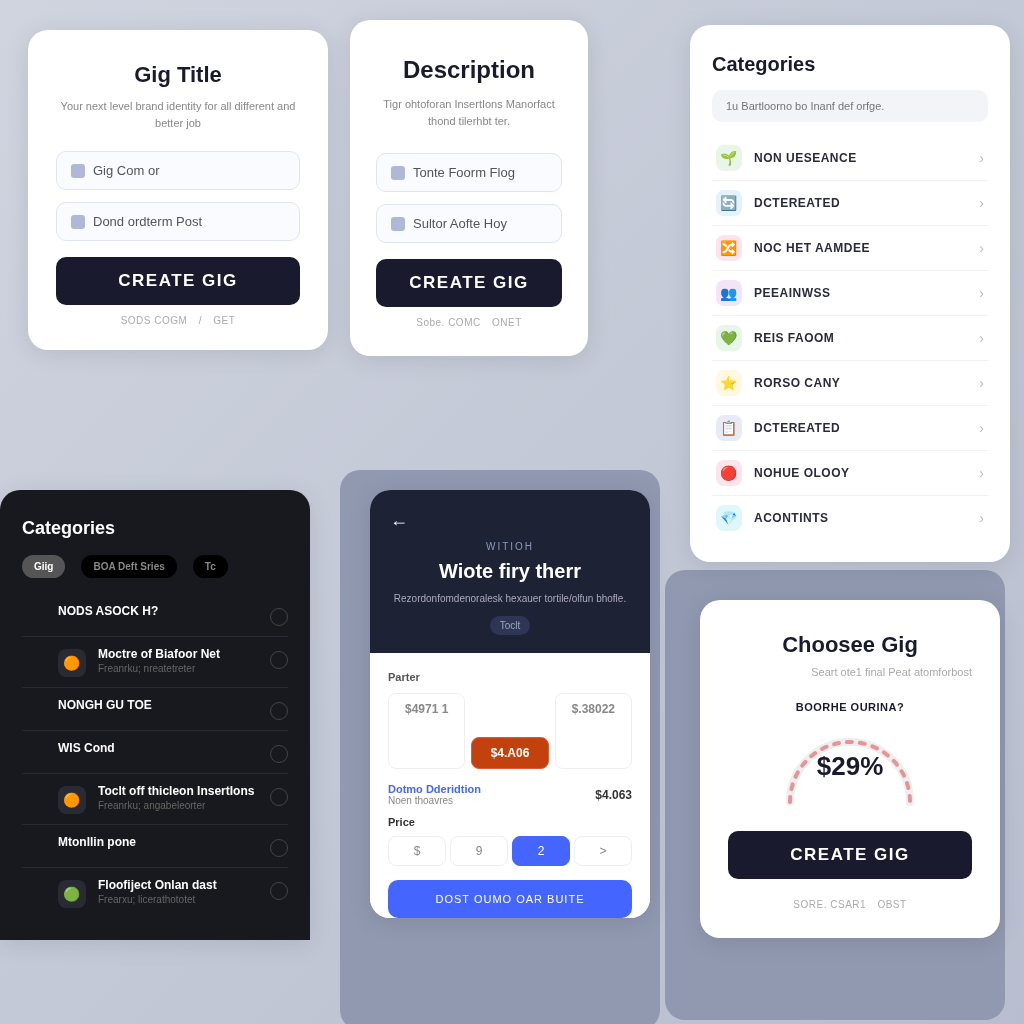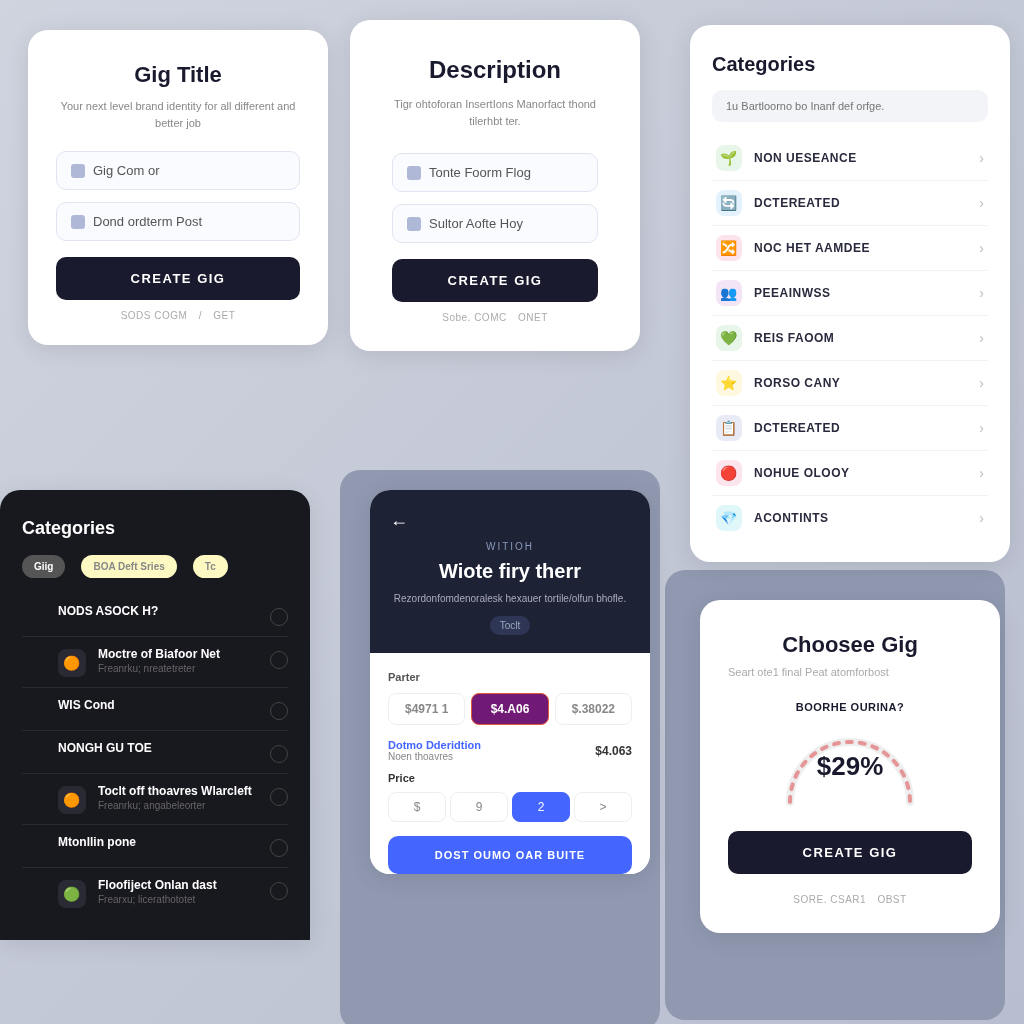--- a/index.html
+++ b/index.html
@@ -42,33 +42,33 @@
     .input-field {
       width: 100%; border: 1.5px solid #e0e4f0; border-radius: 10px;
       padding: 11px 14px; font-size: 13px; color: #555; margin-bottom: 12px;
       background: #fafbff; outline: none; display: flex; align-items: center; gap: 8px;
     }
     .input-field .icon-dot {
       width: 14px; height: 14px; background: #b0b8d8; border-radius: 3px; flex-shrink: 0;
     }
     .btn-dark {
       width: 100%; background: #1a1a2e; color: #fff; border: none; border-radius: 10px;
-      padding: 14px; font-size: 13px; font-weight: 700; letter-spacing: 1.5px;
+      padding: 14px; font-size: 17px; font-weight: 700; letter-spacing: 1.5px;
       cursor: pointer; margin-top: 4px; margin-bottom: 10px;
     }
     .bottom-links {
       font-size: 10px; color: #aaa; text-align: center; letter-spacing: 0.5px;
     }
     .bottom-links span { margin: 0 4px; }
 
     
     .card-description {
       top: 20px; left: 350px;
-      width: 290px;
-      padding: 36px 42px 28px;
+      width: 238px;
+      padding: 36px 26px 28px;
     }
     .card-description h2 {
       font-size: 24px; font-weight: 700; text-align: center; margin-bottom: 12px; color: #1a1a2e;
     }
     .card-description .subtitle {
       font-size: 11px; color: #888; text-align: center; margin-bottom: 24px; line-height: 1.5;
     }
 
     
     .card-categories-right {
@@ -107,21 +107,21 @@
     }
     .card-categories-dark h2 {
       font-size: 18px; font-weight: 700; margin-bottom: 16px; color: #fff;
     }
     .filter-tags { display: flex; gap: 16px; margin-bottom: 16px; }
     .filter-tag {
       padding: 6px 12px; border-radius: 20px; font-size: 10px; font-weight: 600;
       cursor: pointer;
     }
     .filter-tag.active { background: #555; color: #fff; }
-    .filter-tag.inactive { background: #fef9c3; color: #888; }
+    .filter-tag.inactive { background: #000000; color: #888; }
     .dark-cat-item {
       display: flex; align-items: flex-start; justify-content: space-between;
       padding: 10px 0; border-bottom: 1px solid #2a2a35;
     }
     .dark-cat-item:last-child { border-bottom: none; }
     .dark-cat-left { display: flex; align-items: flex-start; gap: 12px; margin-left: 36px; }
     .dark-cat-icon {
       width: 28px; height: 28px; border-radius: 8px;
       display: flex; align-items: center; justify-content: center; font-size: 14px;
       background: #2a2a35; flex-shrink: 0; margin-top: 2px;
@@ -150,49 +150,49 @@
       background: #2e3555; color: #9ab; font-size: 10px; padding: 4px 10px;
       border-radius: 12px; display: inline-block; margin-top: 10px; cursor: pointer;
     }
     .offer-body { background: #fff; padding: 18px 18px 0; }
     .package-label { font-size: 11px; font-weight: 700; color: #555; margin-bottom: 10px; }
     .package-tabs { display: flex; gap: 6px; margin-bottom: 14px; }
     .pkg-tab {
       flex: 1; padding: 8px 4px; text-align: center; border-radius: 8px;
       font-size: 12px; font-weight: 600; border: 1.5px solid #eee; cursor: pointer;
     }
-    .pkg-tab.active { background: #701a75; color: #fff; border-color: #e05a3a; }
+    .pkg-tab.active { background: #c2410c; color: #fff; border-color: #e05a3a; margin-top: 44px; }
     .pkg-tab.inactive { background: #fff; color: #888; }
     .delivery-label { font-size: 11px; color: #4466ff; font-weight: 600; }
     .delivery-sub { font-size: 10px; color: #888; }
     .delivery-price { font-size: 12px; font-weight: 700; color: #333; }
     .delivery-row { display: flex; justify-content: space-between; align-items: center; margin-bottom: 10px; }
     .price-label { font-size: 11px; font-weight: 700; color: #333; margin: 10px 0 8px; }
     .price-tabs { display: flex; gap: 4px; margin-bottom: 14px; }
     .price-tab {
       flex: 1; padding: 7px 4px; text-align: center; border-radius: 8px;
       font-size: 12px; border: 1.5px solid #eee; cursor: pointer; color: #888;
     }
     .price-tab.active { background: #4466ff; color: #fff; border-color: #4466ff; }
     .btn-order {
       width: 100%; background: #4466ff; color: #fff; border: none; border-radius: 10px;
-      padding: 13px; font-size: 11px; font-weight: 700; letter-spacing: 1px; cursor: pointer;
+      padding: 13px; font-size: 11px; font-weight: 400; letter-spacing: 1px; cursor: pointer;
     }
 
     
     .card-choose-gig {
       top: 600px; left: 700px;
       width: 300px;
       padding: 32px 28px 28px;
     }
     .card-choose-gig h2 {
       font-size: 22px; font-weight: 700; text-align: center; margin-bottom: 6px; color: #1a1a2e;
     }
     .card-choose-gig .subtitle {
-      font-size: 11px; color: #aaa; text-align: left; margin-bottom: 20px; line-height: 1.5;
+      font-size: 11px; color: #aaa; text-align: right; margin-bottom: 20px; line-height: 1.5;
     }
     .choose-section-label {
       font-size: 11px; font-weight: 700; color: #1a1a2e; text-align: center; margin-bottom: 14px;
       letter-spacing: 0.5px;
     }
     .gauge-container {
       display: flex; justify-content: center; align-items: center;
       margin-bottom: 20px; position: relative; height: 80px;
     }
     .gauge-value {
@@ -351,41 +351,41 @@
         <div class="dark-cat-name">Moctre of Biafoor Net</div>
         <div class="dark-cat-sub">Freanrku;  nreatetreter</div>
       </div>
     </div>
     <div class="radio-circle"></div>
   </div>
         <div class="dark-cat-item">
     <div class="dark-cat-left">
 
       <div>
+        <div class="dark-cat-name">NONGH GU TOE</div>
+
+      </div>
+    </div>
+    <div class="radio-circle"></div>
+  </div>
+        <div class="dark-cat-item">
+    <div class="dark-cat-left">
+
+      <div>
         <div class="dark-cat-name">WIS Cond</div>
 
       </div>
     </div>
     <div class="radio-circle"></div>
   </div>
         <div class="dark-cat-item">
     <div class="dark-cat-left">
-
-      <div>
-        <div class="dark-cat-name">NONGH GU TOE</div>
-
-      </div>
-    </div>
-    <div class="radio-circle"></div>
-  </div>
-        <div class="dark-cat-item">
-    <div class="dark-cat-left">
       <div class="dark-cat-icon">🟠</div>
       <div>
-        <div class="dark-cat-name">Toclt off thoavres Wlarcleft</div>
+        <div class="dark-cat-name">Toclt off thicleon InsertIons</div>
         <div class="dark-cat-sub">Freanrku;  angabeleorter</div>
       </div>
     </div>
     <div class="radio-circle"></div>
   </div>
         <div class="dark-cat-item">
     <div class="dark-cat-left">
 
       <div>
         <div class="dark-cat-name">Mtonllin pone</div>

